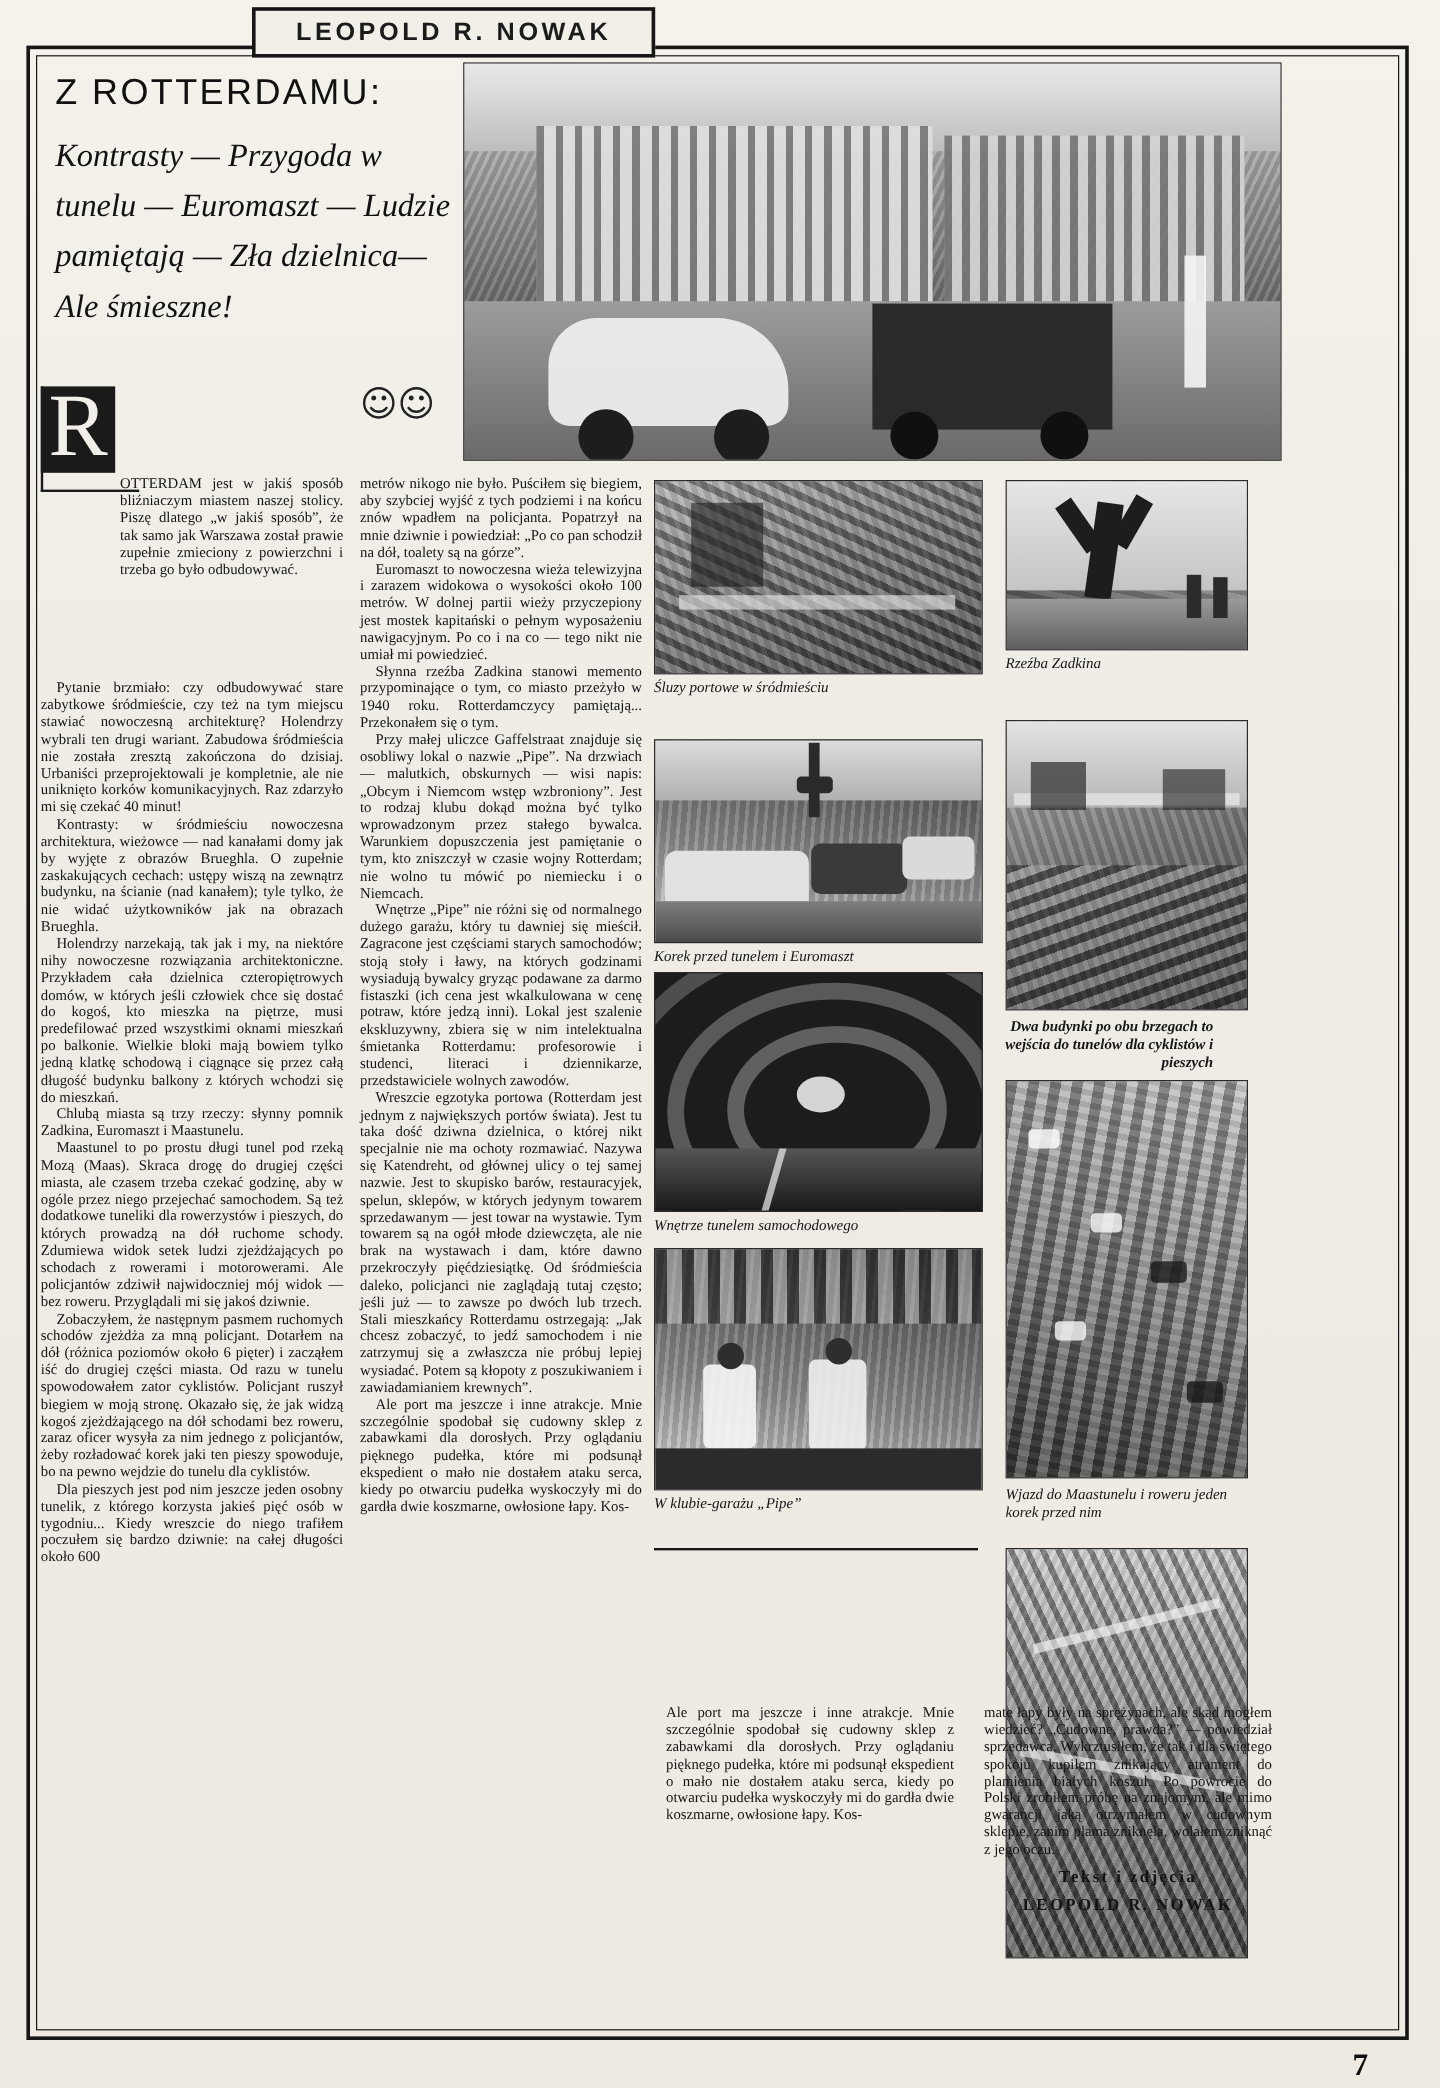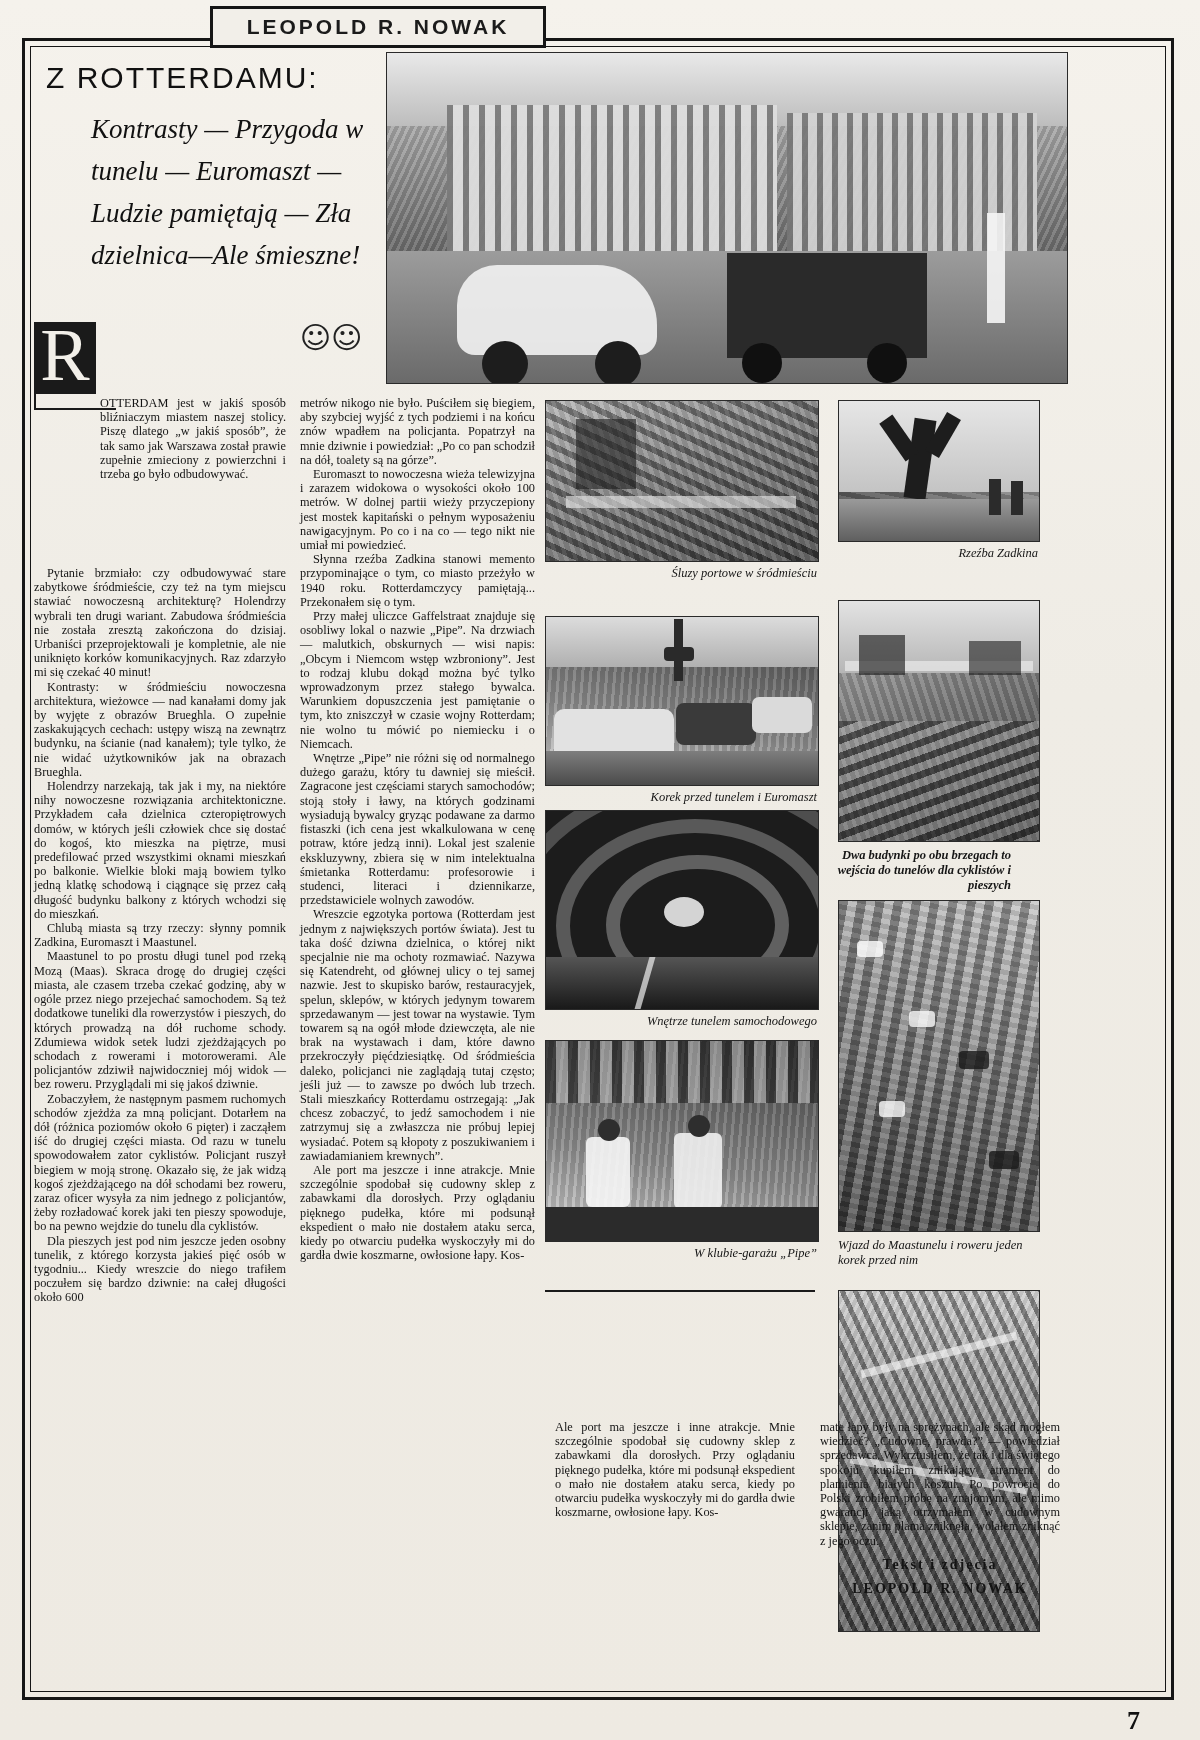--- a/index.html
+++ b/index.html
@@ -53,21 +53,20 @@
     line-height:36px;
     color:#111;
   }
   .subhead{
     margin-top:12px;
     font-family:"Liberation Serif", serif;
     font-style:italic;
     font-size:27px;
     line-height:42px;
     color:#111;
-    margin-left:45px;
   }
   
   .dropcap-box{
     position:absolute;
     left:34px;top:322px;
     width:62px;height:72px;
     background:#1a1a1a;
     color:#f2efe9;
     font-family:"Liberation Serif", serif;
     font-size:74px;
@@ -119,21 +118,21 @@
     background:#6e6e6e;
     overflow:hidden;
     border:1px solid #2a2a2a;
   }
   .cap{
     position:absolute;
     font-family:"Liberation Serif", serif;
     font-style:italic;
     font-size:12.5px;
     line-height:15px;
-    text-align:right;
+    text-align:left;
     color:#151515;
   }
   
   .ph-a{background:
     repeating-linear-gradient(115deg, rgba(255,255,255,.10) 0 3px, rgba(0,0,0,.12) 3px 7px),
     linear-gradient(180deg,#cfcfcf 0%, #9a9a9a 32%, #6d6d6d 60%, #4a4a4a 100%);}
   .ph-b{background:
     repeating-linear-gradient(72deg, rgba(255,255,255,.08) 0 4px, rgba(0,0,0,.14) 4px 9px),
     linear-gradient(160deg,#b9b9b9 0%, #7c7c7c 45%, #3f3f3f 100%);}
   .ph-c{background:
@@ -202,21 +201,21 @@
   <div class="doodle doodle-top">☺☺</div>
   <div class="doodle doodle-bottom">☺☺</div>
 
   <div class="col c1">
     <p class="first">OTTERDAM jest w jakiś sposób bliźniaczym miastem naszej stolicy. Piszę dlatego „w jakiś sposób”, że tak samo jak Warszawa został prawie zupełnie zmieciony z powierzchni i trzeba go było odbudowywać.</p>
   </div>
   <div class="col c1b">
     <p>Pytanie brzmiało: czy odbudowywać stare zabytkowe śródmieście, czy też na tym miejscu stawiać nowoczesną architekturę? Holendrzy wybrali ten drugi wariant. Zabudowa śródmieścia nie została zresztą zakończona do dzisiaj. Urbaniści przeprojektowali je kompletnie, ale nie uniknięto korków komunikacyjnych. Raz zdarzyło mi się czekać 40 minut!</p>
     <p>Kontrasty: w śródmieściu nowoczesna architektura, wieżowce — nad kanałami domy jak by wyjęte z obrazów Brueghla. O zupełnie zaskakujących cechach: ustępy wiszą na zewnątrz budynku, na ścianie (nad kanałem); tyle tylko, że nie widać użytkowników jak na obrazach Brueghla.</p>
     <p>Holendrzy narzekają, tak jak i my, na niektóre nihy nowoczesne rozwiązania architektoniczne. Przykładem cała dzielnica czteropiętrowych domów, w których jeśli człowiek chce się dostać do kogoś, kto mieszka na piętrze, musi predefilować przed wszystkimi oknami mieszkań po balkonie. Wielkie bloki mają bowiem tylko jedną klatkę schodową i ciągnące się przez całą długość budynku balkony z których wchodzi się do mieszkań.</p>
-    <p>Chlubą miasta są trzy rzeczy: słynny pomnik Zadkina, Euromaszt i Maastunel.</p>
+    <p>Chlubą miasta są trzy rzeczy: słynny pomnik Zadkina, Euromaszt i Maastunelu.</p>
     <p>Maastunel to po prostu długi tunel pod rzeką Mozą (Maas). Skraca drogę do drugiej części miasta, ale czasem trzeba czekać godzinę, aby w ogóle przez niego przejechać samochodem. Są też dodatkowe tuneliki dla rowerzystów i pieszych, do których prowadzą na dół ruchome schody. Zdumiewa widok setek ludzi zjeżdżających po schodach z rowerami i motorowerami. Ale policjantów zdziwił najwidoczniej mój widok — bez roweru. Przyglądali mi się jakoś dziwnie.</p>
     <p>Zobaczyłem, że następnym pasmem ruchomych schodów zjeżdża za mną policjant. Dotarłem na dół (różnica poziomów około 6 pięter) i zacząłem iść do drugiej części miasta. Od razu w tunelu spowodowałem zator cyklistów. Policjant ruszył biegiem w moją stronę. Okazało się, że jak widzą kogoś zjeżdżającego na dół schodami bez roweru, zaraz oficer wysyła za nim jednego z policjantów, żeby rozładować korek jaki ten pieszy spowoduje, bo na pewno wejdzie do tunelu dla cyklistów.</p>
     <p>Dla pieszych jest pod nim jeszcze jeden osobny tunelik, z którego korzysta jakieś pięć osób w tygodniu... Kiedy wreszcie do niego trafiłem poczułem się bardzo dziwnie: na całej długości około 600</p>
   </div>
 
   <div class="col c2">
     <p class="first">metrów nikogo nie było. Puściłem się biegiem, aby szybciej wyjść z tych podziemi i na końcu znów wpadłem na policjanta. Popatrzył na mnie dziwnie i powiedział: „Po co pan schodził na dół, toalety są na górze”.</p>
     <p>Euromaszt to nowoczesna wieża telewizyjna i zarazem widokowa o wysokości około 100 metrów. W dolnej partii wieży przyczepiony jest mostek kapitański o pełnym wyposażeniu nawigacyjnym. Po co i na co — tego nikt nie umiał mi powiedzieć.</p>
     <p>Słynna rzeźba Zadkina stanowi memento przypominające o tym, co miasto przeżyło w 1940 roku. Rotterdamczycy pamiętają... Przekonałem się o tym.</p>
     <p>Przy małej uliczce Gaffelstraat znajduje się osobliwy lokal o nazwie „Pipe”. Na drzwiach — malutkich, obskurnych — wisi napis: „Obcym i Niemcom wstęp wzbroniony”. Jest to rodzaj klubu dokąd można być tylko wprowadzonym przez stałego bywalca. Warunkiem dopuszczenia jest pamiętanie o tym, kto zniszczył w czasie wojny Rotterdam; nie wolno tu mówić po niemiecku i o Niemcach.</p>

